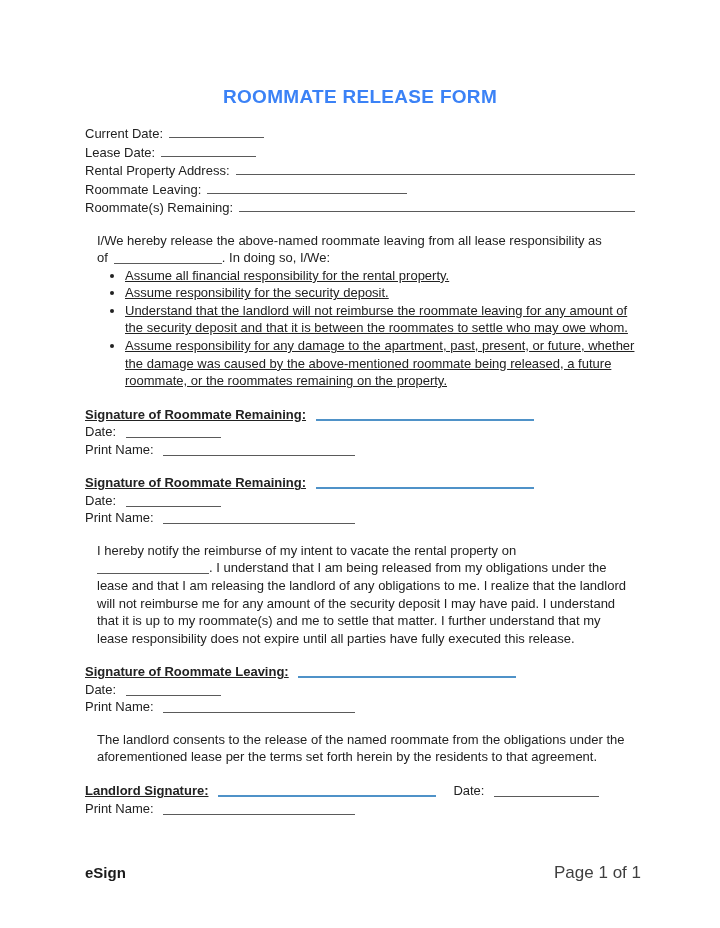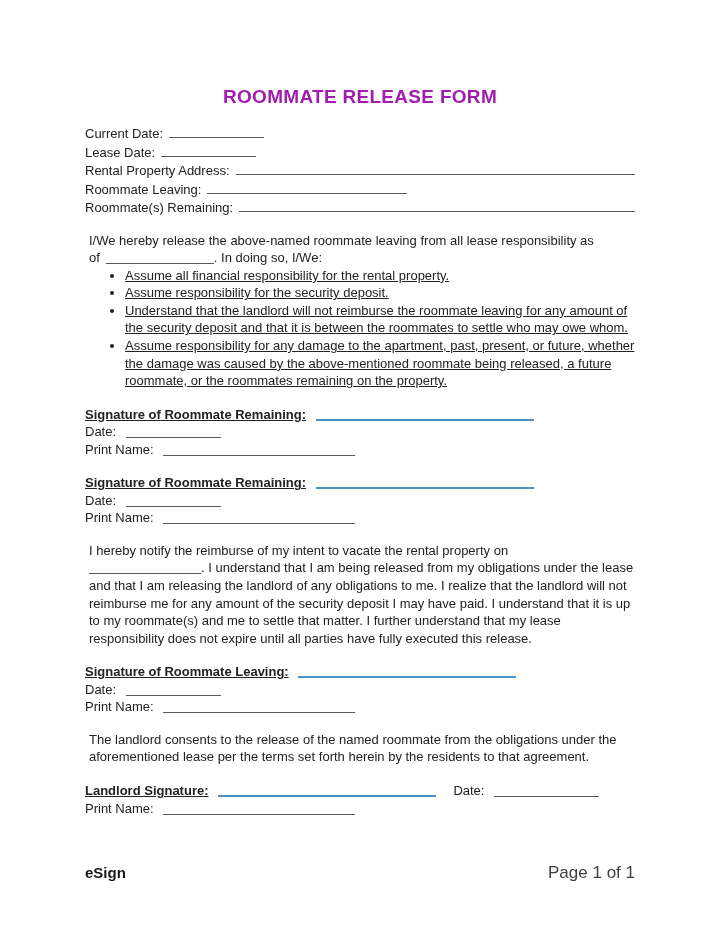--- a/index.html
+++ b/index.html
@@ -10,47 +10,47 @@
   }
   html,body{margin:0;padding:0;background:#ffffff;}
   .page{
     width:720px;height:928px;box-sizing:border-box;position:relative;
     background:#ffffff;padding:86px 85px 0 85px;
     font-family:"Liberation Sans","DejaVu Sans",sans-serif;
     font-size:13px;line-height:1.35;color:var(--text);
   }
   h1.title{
     margin:0 0 16px 0;text-align:center;
-    font-size:19px;line-height:22px;font-weight:bold;letter-spacing:.3px;color:#a21caf;
+    font-size:19px;line-height:22px;font-weight:bold;letter-spacing:.3px;color:#3b82f6;
   }
   
   .ln{
     display:inline-block;height:13px;margin-left:6px;
     border-bottom:1.6px solid var(--line);vertical-align:-2px;
   }
   .ln.blue{border-bottom:2px solid var(--accent);}
   .field-row{display:flex;align-items:baseline;}
   .field-row .ln{margin-bottom:-2px;}
   .w-date{width:95px;}
   .w-leaving{width:200px;}
   .grow{flex:1 1 auto;}
   .w-sig{width:218px;}
   .w-sigdate{width:95px;}
   .w-print{width:192px;}
   .w-blank1{width:108px;}
   .w-blank2{width:112px;}
   .w-lldate{width:105px;}
-  p.para{margin:15px 0 0 4px;}
+  p.para{margin:15px 0 0 12px;}
   ul.bullets{margin:0;padding:0 0 0 40px;}
   ul.bullets li{margin:0;padding:0;text-decoration:underline;}
   .sig-block{margin-top:16px;}
   .b{font-weight:bold;text-decoration:underline;}
   .landlord-row .gap{display:inline-block;width:10px;}
   .footer{
-    position:absolute;left:85px;right:85px;top:862px;
+    position:absolute;left:85px;right:79px;top:862px;
     display:flex;justify-content:space-between;align-items:baseline;
   }
   .brand{font-weight:bold;font-size:15px;color:#1a1a1a;}
   .pageno{font-size:17px;color:var(--muted);}
 </style>
 </head>
 <body>
 
 <div class="page">
 

